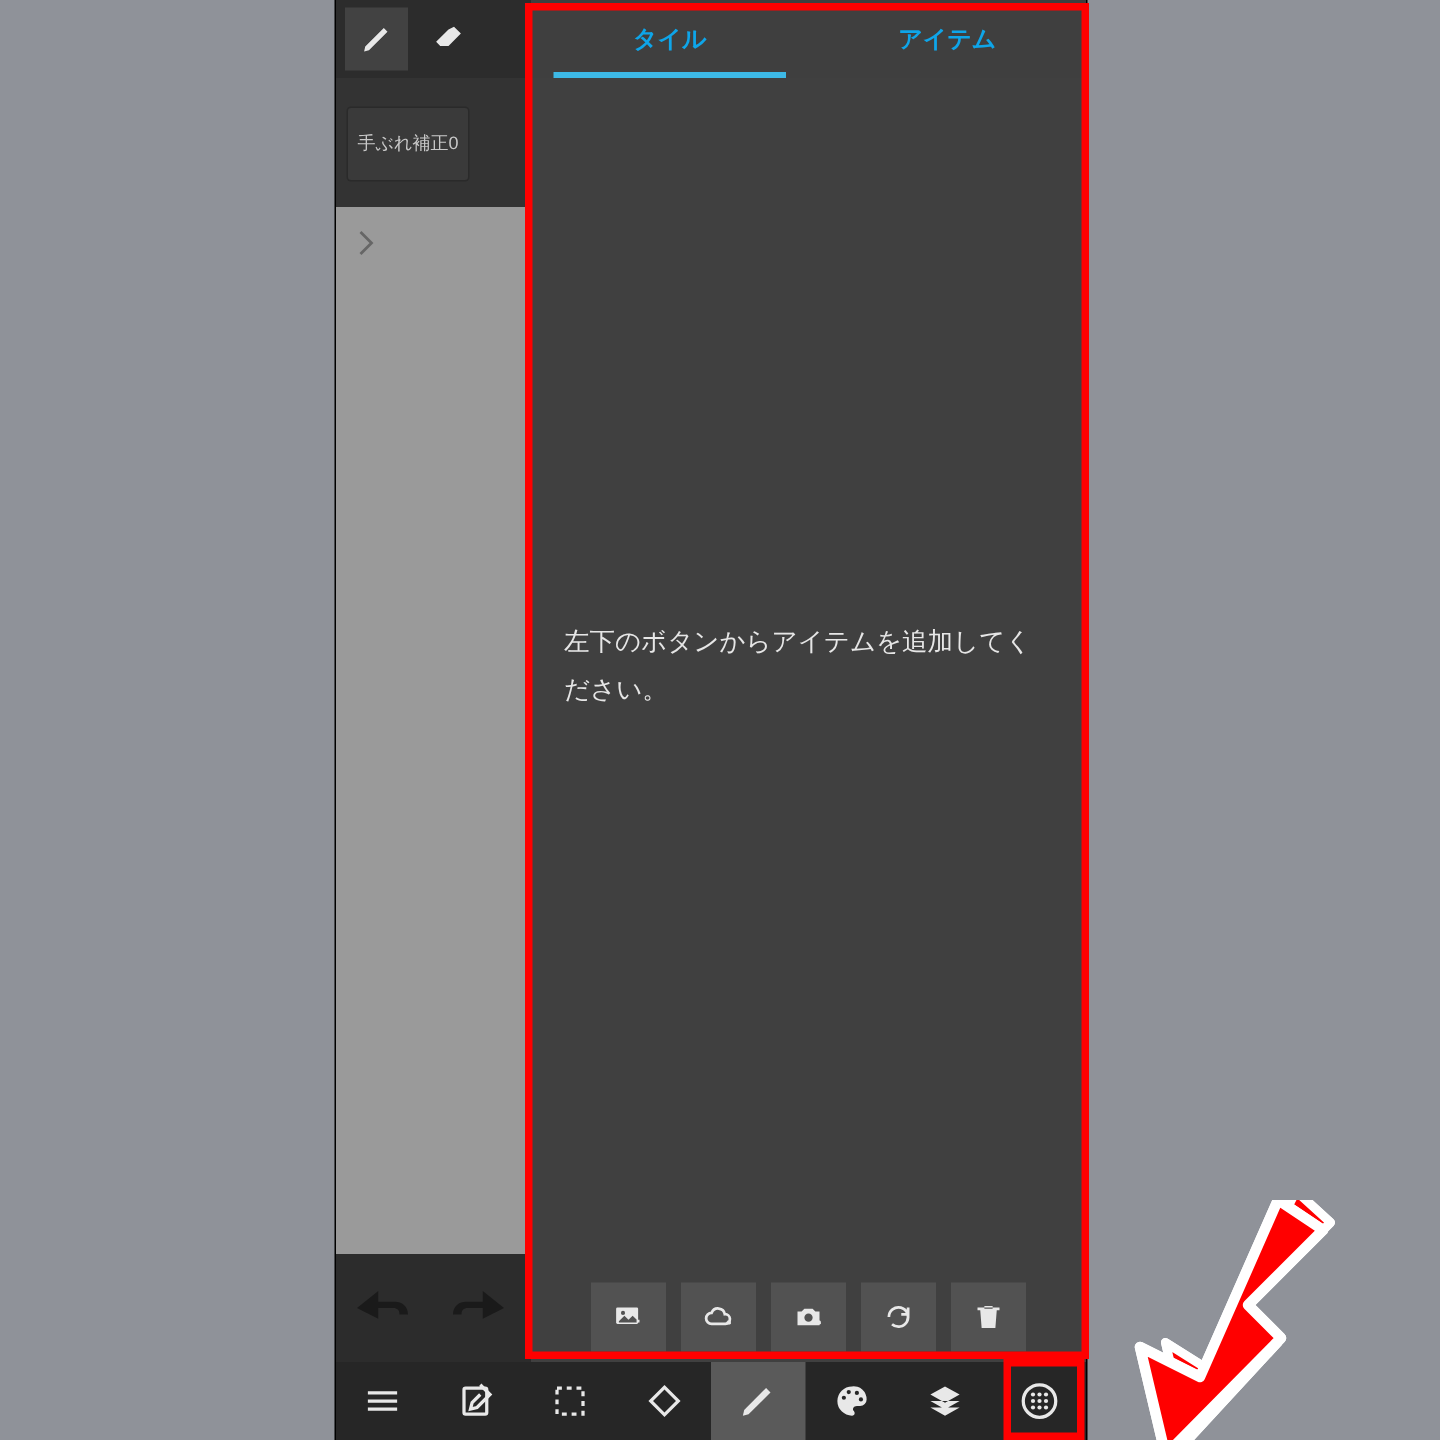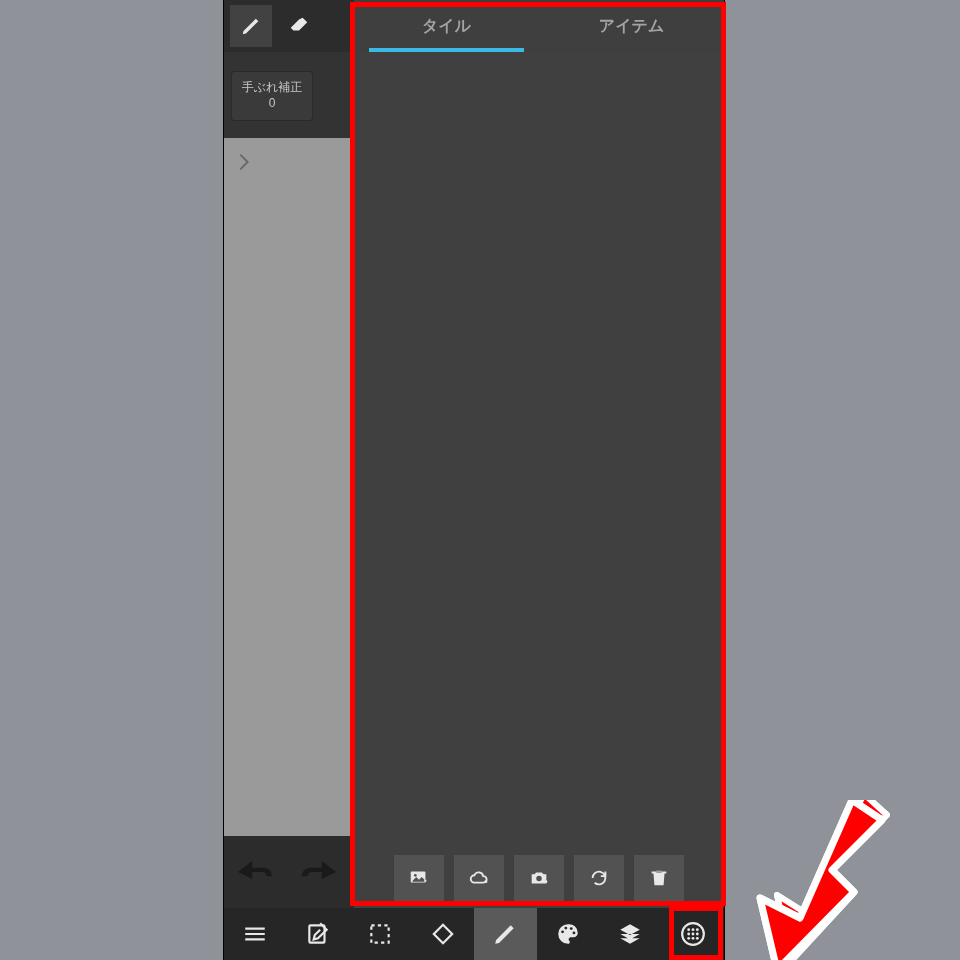--- a/index.html
+++ b/index.html
@@ -26,31 +26,31 @@
   .ico { width: 22px; height: 22px; }
   .ico svg { width:100%; height:100%; display:block; }
 
   
   .tab-strip {
     position: absolute; left: 130px; right: 0; top: 0; height: 52px;
     background:#3f3f3f; display:flex; align-items:stretch;
   }
   .tab-strip .tab {
     flex:1; display:flex; align-items:center; justify-content:center;
-    color:#a3a3a3; font-size:16px; font-weight:600; position:relative;
+    color:#0ea5e9; font-size:16px; font-weight:600; position:relative;
   }
   .tab-strip .tab.active::after{
     content:""; position:absolute; left:8%; right:8%; bottom:0; height:4px; background:#3db9e6;
   }
 
   
   .stab-chip{
     position:absolute; left:8px; top:72px; width:80px; height:48px;
     background:#3a3a3a; color:#c8c8c8; font-size:12px; line-height:1.3;
-    display:flex; flex-direction:column; align-items:center; justify-content:center;
+    display:flex; flex-direction:row; align-items:center; justify-content:center;
     border-radius:2px; box-shadow:0 0 0 1px #2a2a2a;
   }
 
   
   .left-pane{
     position:absolute; left:0; top:138px; width:130px; height:698px;
     background:#9a9a9a;
   }
   .left-pane .expand{
     position:absolute; left:6px; top:10px; width:28px; height:28px;
@@ -147,20 +147,21 @@
     <div class="expand">
       <span class="ico stroke">
         <svg viewBox="0 0 24 24">
             <polyline points="8,4 16,12 8,20"></polyline>
           </svg>
       </span>
     </div>
   </div>
 
   <div class="panel">
+    <div class="empty-text">左下のボタンからアイテムを追加してください。</div>
     <div class="panel-toolbar">
       <div class="pbtn">
         <span class="ico white">
           <svg viewBox="0 0 24 24">
               <rect x="3" y="5" width="16" height="12" rx="1"></rect>
               <circle cx="8" cy="9" r="1.5" fill="#525252"></circle>
               <path d="M5 15l4-4 3 3 3-3 3 3v2H5z" fill="#525252"></path>
               <path d="M18 15h2m-1-1v2" stroke="#e8e8e8" stroke-width="2"></path>
             </svg>
         </span>

